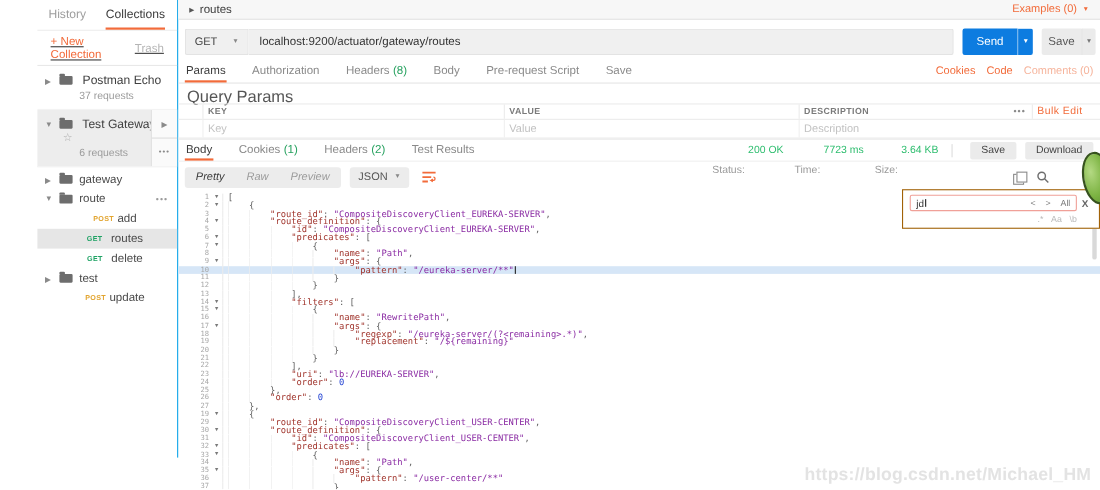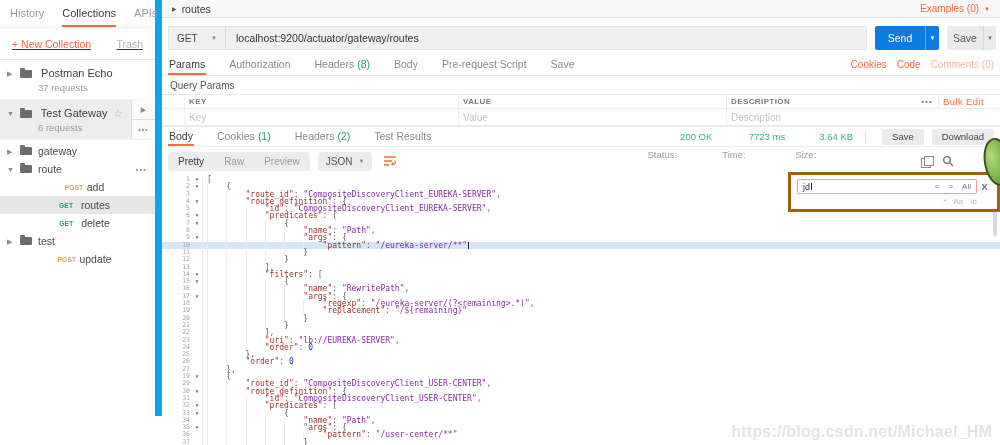--- a/index.html
+++ b/index.html
@@ -2,21 +2,21 @@
 <html><head>
 <meta charset="utf-8">
 <style>
   * { margin:0; padding:0; box-sizing:border-box; }
   html,body { width:1000px; height:445px; overflow:hidden; background:#fff;
               font-family:"Liberation Sans", sans-serif; color:#3c3c3c; }
   .app { position:relative; width:1000px; height:445px; overflow:hidden; background:#fff; }
 
   
   .sidebar { position:absolute; left:0; top:0; width:162px; height:416px; background:#fff;
-             border-right:7px solid #0ea5e9; font-size:11px; }
+             border-right:1px solid #0ea5e9; font-size:11px;padding-left:34px; }
   .sb-tabs { height:28px; display:flex; align-items:stretch; padding:0 10px; gap:18px;
              border-bottom:1px solid #ededed; }
   .sb-tab { display:flex; align-items:center; color:#9e9e9e; font-size:11px; border-bottom:2px solid transparent; }
   .sb-tab.active { color:#3c3c3c; border-bottom:2px solid #f26b3a; }
   .sb-tab sup { color:#4a90d9; font-size:6px; margin-left:1px; }
   .sb-actions { height:32px; display:flex; align-items:center; justify-content:space-between;
                 padding:0 12px; border-bottom:1px solid #e8e8e8;text-decoration:underline; }
   .new-coll { color:#f26b3a; font-size:10.5px; }
   .trash { color:#b5b5b5; font-size:10.5px; }
   .coll-item { position:relative; padding:7px 8px 6px 20px; border-bottom:1px solid #f3f3f3; }
@@ -74,21 +74,21 @@
 
   .req-tabs { position:absolute; top:54px; left:0; right:0; height:22px; border-bottom:1px solid #e5e5e5;
               display:flex; align-items:stretch; padding:0 6px; font-size:10.5px; color:#8a8a8a; }
   .rtab { display:flex; align-items:center; margin-right:22px; border-bottom:2px solid transparent; padding:0 1px; }
   .rtab.active { color:#3c3c3c; border-bottom:2px solid #f26b3a; }
   .rtab .cnt { color:#26a15f; margin-left:3px; }
   .req-links { margin-left:auto; display:flex; align-items:center; gap:10px; font-size:10px; }
   .req-links .lnk { color:#f26b3a; }
   .req-links .muted { color:#f6b49c; }
 
-  .qp-label { position:absolute; top:80px; left:8px; font-size:10px; color:#555; }
+  .qp-label { position:absolute; top:80px; left:8px; font-size:15px; color:#555; }
   .param-table { position:absolute; top:94px; left:0; right:0; }
   .pt-head { height:15px; display:grid; grid-template-columns:22px 274px 268px 1fr 26px 62px;
              align-items:center; border-top:1px solid #ebebeb; border-bottom:1px solid #ebebeb;
              font-size:8px; font-weight:bold; color:#7a7a7a; letter-spacing:.4px; }
   .pt-head .cell { padding-left:4px; height:100%; display:flex; align-items:center; }
   .pt-head .sep { border-left:1px solid #ebebeb; }
   .pt-menu { color:#8a8a8a; letter-spacing:1px; font-size:8px; justify-content:center; }
   .bulk-edit { color:#f26b3a; font-weight:normal; font-size:9.5px; border-left:1px solid #ebebeb; }
   .pt-row { height:17px; display:grid; grid-template-columns:22px 274px 268px 1fr;
             align-items:center; border-bottom:1px solid #ebebeb; font-size:10px; color:#c2c2c2; }
@@ -100,21 +100,21 @@
                font-size:10.5px; color:#8a8a8a; }
   .resp-right { margin-left:auto; display:flex; align-items:center; font-size:9.5px; }
   .st-label { color:#9a9a9a; margin-left:10px;margin-top:36px; }
   .st-value { color:#2dbd6e; margin-left:3px; }
   .v-div { width:1px; height:12px; background:#ddd; margin:0 8px 0 12px; }
   .mini-btn { height:16px; background:#ebebeb; color:#444; font-size:9.5px; display:flex;
               align-items:center; padding:0 10px; border-radius:2px; margin-left:8px; }
 
   .resp-toolbar { position:absolute; top:150px; left:6px; right:6px; height:22px; display:flex; align-items:center; }
   .segmented { display:flex; background:#ececec; border-radius:3px; overflow:hidden; font-size:10px; }
-  .seg { padding:4px 10px; color:#9b9b9b; }
+  .seg { padding:4px 10px; color:#9b9b9b;font-style:italic; }
   .seg.active { color:#3a3a3a; }
   .lang-select { margin-left:8px; background:#ececec; border-radius:3px; padding:4px 8px; font-size:10px;
                  color:#555; display:flex; align-items:center; gap:6px; }
   .lang-select .dd { font-size:6px; color:#888; }
   .wrap-btn { margin-left:8px; width:20px; height:20px; display:flex; align-items:center; justify-content:center; }
   .tool-icons { margin-left:auto; display:flex; align-items:center; gap:10px; margin-right:40px; }
   .copy-ico { position:relative; width:11px; height:11px; }
   .copy-ico::before { content:""; position:absolute; left:0; top:2px; width:8px; height:8px;
                       border:1px solid #8a8a8a; background:#fff; }
   .copy-ico::after { content:""; position:absolute; left:3px; top:0; width:8px; height:8px;
@@ -126,22 +126,22 @@
   .code-line { display:flex; height:7.3px; white-space:pre; align-items:center; }
   .code-line.hl { background:#d6e6f7; }
   .ln { width:30px; flex:none; text-align:right; color:#a6a6a6; font-size:6.5px; padding-right:2px; }
   .fold { width:10px; flex:none; text-align:center; color:#7a7a7a; font-size:5px; }
   .lc { flex:1; border-left:1px solid #ececec; padding-left:4px; white-space:pre; }
   .ig { display:inline-block; white-space:pre; box-shadow:inset 1px 0 #ededed; }
   .tk-k { color:#a0342c; } .tk-s { color:#8a2ba3; } .tk-n { color:#1a3bd1; } .tk-p { color:#5f5f5f; }
   .caret-bar { display:inline-block; width:1px; height:7px; background:#222; margin-left:1px; vertical-align:middle; }
 
   
-  .search-panel { position:absolute; top:172px; right:0; width:212px; background:#fff;
-                  border:3px solid #a16207; padding:4px 5px 3px 6px; z-index:5; }
+  .search-panel { position:absolute; top:172px; right:0; width:180px; background:#fff;
+                  border:1px solid #a16207; padding:4px 5px 3px 6px; z-index:5; }
   .search-row { display:flex; align-items:center; }
   .search-input { flex:1; border:1px solid #f0a098; border-radius:2px; height:15px; display:flex;
                   align-items:center; padding:0 5px; font-size:9px; color:#333; background:#fff; }
   .nav-btns { margin-left:auto; display:flex; gap:9px; font-size:8px; color:#777; }
   .close-x { width:15px; text-align:center; color:#666; font-weight:bold; font-size:9px; }
   .opts-row { display:flex; justify-content:flex-end; gap:7px; font-size:8px; color:#b8b8b8;
               margin-top:3px; padding-right:15px; }
 
   .scroll-thumb { position:absolute; right:3px; top:198px; width:4px; height:38px; background:#d9d9d9;
                   border-radius:2px; z-index:4; }

